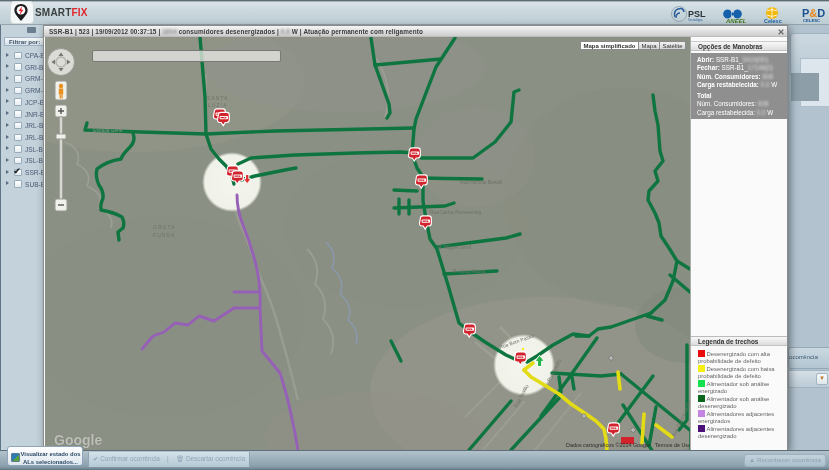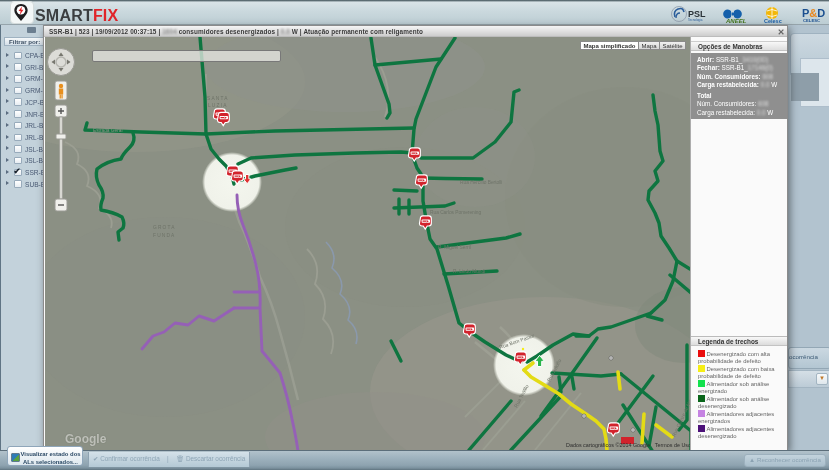--- a/index.html
+++ b/index.html
@@ -1,21 +1,21 @@
 <!DOCTYPE html>
 <html><head>
 <meta charset="utf-8">
 <style>
 html,body{margin:0;padding:0;}
 body{width:829px;height:470px;overflow:hidden;position:relative;font-family:"Liberation Sans",sans-serif;background:#b2c3cf;}
 .abs{position:absolute;}
 
 #hdr{left:0;top:0;width:829px;height:25px;background:linear-gradient(#36484f,#d9e3e7 9%,#cbd9de 45%,#bccdd3);border-bottom:1px solid #96a4ab;box-sizing:border-box;}
 #logobox{left:10px;top:1px;width:22px;height:21px;background:#f3f7f7;border:1px solid #d4dbdb;border-radius:4px;}
-#brand{left:35px;top:7px;font-size:16px;font-weight:bold;letter-spacing:.2px;color:#3b3e40;}
+#brand{left:35px;top:7px;font-size:10px;font-weight:bold;letter-spacing:.2px;color:#3b3e40;}
 #brand b{color:#e02429;}
 
 #sidebar{left:0;top:25px;width:150px;height:425px;background:#c3d2db;border-left:1px solid #5f7484;box-sizing:border-box;}
 #filtrar{left:3px;top:12px;width:140px;height:9px;background:linear-gradient(#f5f8fa,#d4dfe8);border:1px solid #9fb2c1;font-size:6.2px;font-weight:bold;color:#3d5064;line-height:7.5px;padding-left:4px;box-sizing:border-box;}
 .trow{left:3px;width:140px;height:11.7px;font-size:6.6px;color:#4a5a74;}
 .trow .ar{position:absolute;left:3px;top:2.2px;width:0;height:0;border-left:3.5px solid #5b6c80;border-top:2.8px solid transparent;border-bottom:2.8px solid transparent;}
 .trow .cb{position:absolute;left:11px;top:1.2px;width:7.5px;height:7.5px;background:linear-gradient(#ffffff,#e7edf2);border:1px solid #98abbb;border-radius:1px;box-sizing:border-box;}
 .trow .lb{position:absolute;left:22px;top:1.5px;}
 .trow .ck{position:absolute;left:10.5px;top:-1.5px;font-size:8.5px;color:#17202b;font-weight:bold;}
 #vbtn{left:7px;top:446px;width:76px;height:20px;background:linear-gradient(#ffffff,#dde7ee);border:1px solid #8fa6ba;border-radius:3px;font-size:5.9px;font-weight:bold;color:#2c4a66;text-align:center;line-height:8px;padding:2.5px 0 0 11px;box-sizing:border-box;z-index:30;}
@@ -38,21 +38,21 @@
 #graybox b{font-weight:bold;}
 .blur{filter:blur(0.9px);color:#dedede;}
 #leghdr{left:0;top:299px;width:96px;height:10px;background:linear-gradient(#f8f8f8,#dcdcdc);border-top:1px solid #bbb;border-bottom:1px solid #c3c3c3;font-size:6.4px;font-weight:bold;color:#333;line-height:9px;padding-left:7px;box-sizing:border-box;}
 .litem{left:7px;width:86px;font-size:5.9px;color:#666;line-height:7.4px;}
 .litem .sq{display:inline-block;width:6.5px;height:6.5px;margin-right:2px;vertical-align:-1px;}
 
 #mtbtns{right:4px;top:4px;height:9px;font-size:6px;line-height:8px;}
 #mtbtns span{display:inline-block;height:9px;padding:0 2.5px;border:1px solid #8a8a8a;background:linear-gradient(#efefef,#d6d6d6);color:#333;box-sizing:border-box;margin-left:-1px;}
 #mtbtns .sel{background:#fff;font-weight:bold;}
 #slider{left:47px;top:13px;width:189px;height:12px;background:rgba(233,234,230,.75);border:1px solid #787878;border-radius:2px;box-sizing:border-box;}
-#glogo{left:20px;top:395px;font-size:12px;font-weight:bold;color:rgba(248,249,244,.6);text-shadow:0 0 1px rgba(90,95,85,.9);}
+#glogo{left:9px;top:395px;font-size:14px;font-weight:bold;color:rgba(248,249,244,.6);text-shadow:0 0 1px rgba(90,95,85,.9);}
 #copyr{left:521px;top:404.5px;font-size:5.4px;color:#2e2e2e;white-space:nowrap;}
 </style>
 </head>
 <body>
 
 <div class="abs" id="hdr"></div>
 <div class="abs" id="logobox"></div>
 <svg class="abs" style="left:13px;top:2.5px" width="16" height="19" viewBox="0 0 19 22">
   <path d="M9.5 1 C4.8 1 1.6 4.4 1.6 8.6 c0 3.4 2.6 6 4.6 8.6 L9.5 21 l3.3-3.8 c2-2.6 4.6-5.2 4.6-8.6 C17.4 4.4 14.2 1 9.5 1 z" fill="#1d1d1f"></path>
   <circle cx="9.5" cy="8.4" r="5.1" fill="#fff"></circle>

